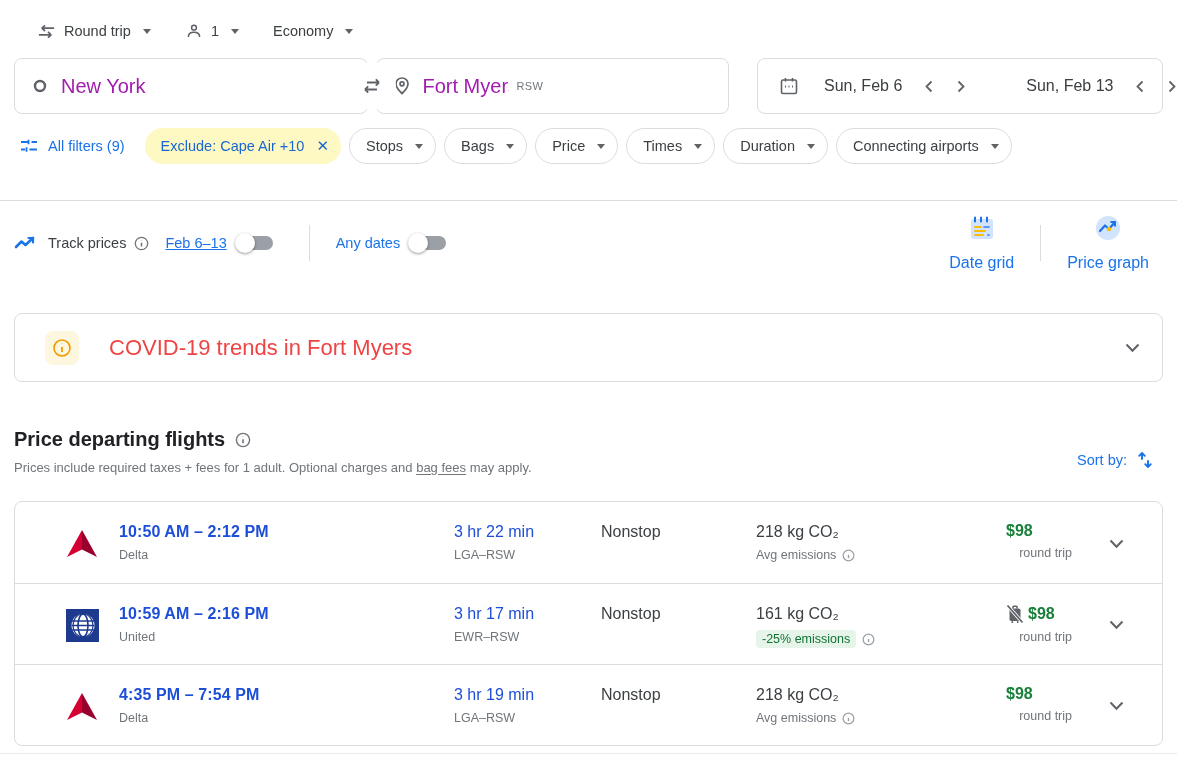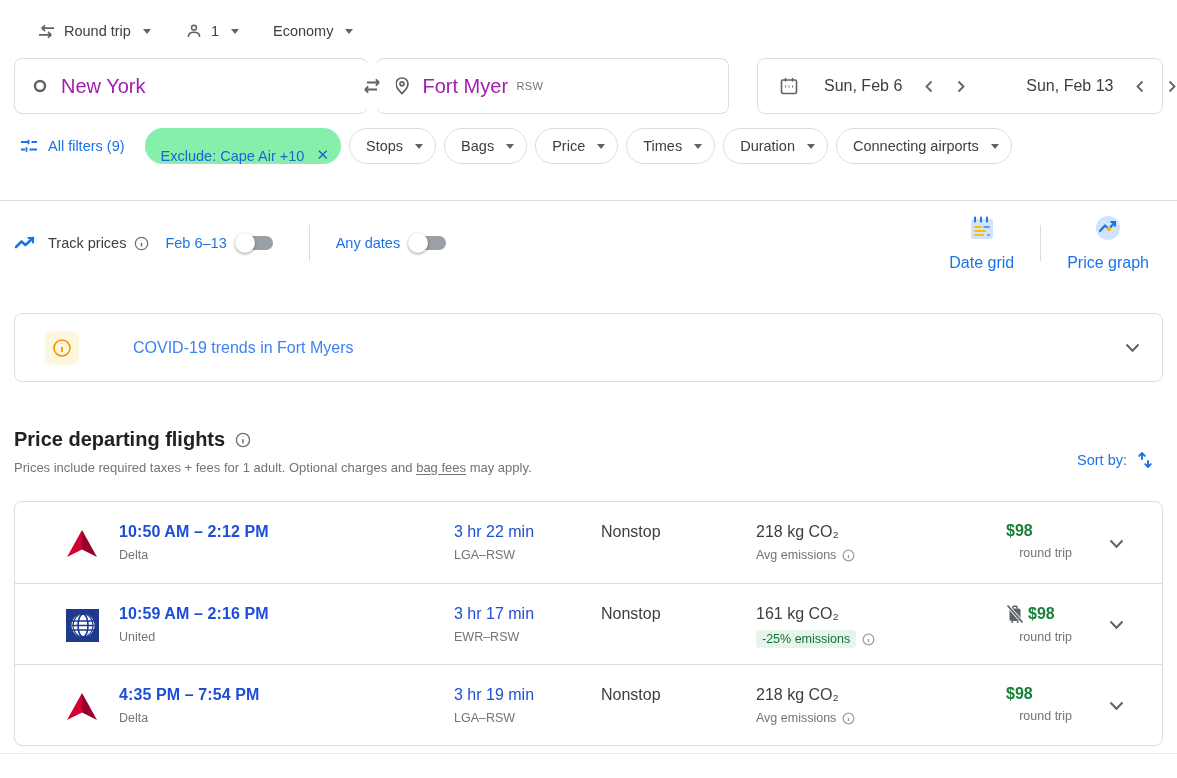--- a/index.html
+++ b/index.html
@@ -35,21 +35,21 @@
               justify-content:center; cursor:pointer; }
   .vdiv { width:1px; align-self:stretch; background:#dadce0; margin:10px 4px; }
 
   
   .filterrow { display:flex; align-items:center; gap:8px; margin:14px 14px 0 14px; }
   .allfilters { display:flex; align-items:center; gap:10px; color:#1a73e8; font-size:14.5px;
                 padding:8px 12px 8px 6px; cursor:pointer; }
   .chip { display:flex; align-items:center; gap:8px; height:36px; border-radius:18px;
           font-size:14.5px; padding:0 12px 0 16px; cursor:pointer; }
   .chip.outlined { border:1px solid #dadce0; color:#3c4043; }
-  .chip.active { background:#86efac; color:#1967d2; padding-right:12px;align-items:flex-end; }
+  .chip.active { background:#fef9c3; color:#1967d2; padding-right:12px; }
   .chip .x { font-size:15px; color:#1967d2; margin-left:4px; }
 
   .hdivider { height:1px; background:#dadce0; margin-top:36px; }
 
   
   .trackrow { display:flex; align-items:center; justify-content:space-between;
               margin:20px 14px 0 14px; height:44px; }
   .track-left { display:flex; align-items:center; }
   .track-label { font-size:14.5px; color:#3c4043; margin:0 8px 0 12px; }
   .blue-label { font-size:14.5px; color:#1a73e8; }
@@ -60,21 +60,21 @@
   .track-div { width:1px; height:36px; background:#dadce0; margin:0 26px; }
   .track-right { display:flex; align-items:center; }
   .view-btn { display:flex; align-items:center; gap:12px; color:#1a73e8; font-size:16px;
               padding:6px 14px; cursor:pointer;flex-direction:column; }
 
   
   .covid { margin:48px 14px 0 14px; border:1px solid #dadce0; border-radius:8px; height:69px;
            display:flex; align-items:center; padding:0 22px 0 30px; cursor:pointer; }
   .covid-icon { width:34px; height:34px; border-radius:8px; background:#fef7e0;
                 display:flex; align-items:center; justify-content:center; flex:none; }
-  .covid-text { font-size:16px; color:#3b82f6; margin-left:54px; flex:1; }
+  .covid-text { font-size:22px; color:#ef4444; margin-left:30px; flex:1; }
 
   
   .results-head { display:flex; align-items:flex-end; justify-content:space-between;
                   margin:46px 14px 0 14px; }
   .rh-left h2 { font-size:20px; font-weight:700; color:#202124; display:flex; align-items:center; gap:10px; }
   .rh-sub { font-size:13px; color:#70757a; margin-top:9px; }
   .rh-sub u { text-underline-offset:2px; cursor:pointer; }
   .sortby { display:flex; align-items:center; gap:10px; color:#1a73e8; font-size:14.5px;
             padding:6px 10px; cursor:pointer; }
 
@@ -247,21 +247,21 @@
         </svg>
       </span>
       <span class="track-label">Track prices</span>
       <span class="icon">
         <svg width="15" height="15" viewBox="0 0 16 16" fill="none" stroke="#70757a" stroke-width="1.4">
           <circle cx="8" cy="8" r="6.6"></circle>
             <path d="M8 7.2 v4" stroke-width="1.6"></path>
             <path d="M8 4.6 v.2" stroke-width="2"></path>
         </svg>
       </span>
-      <span class="blue-label" style="margin-left:16px;">Feb 6–13</span>
+      <span class="blue-label" style="margin-left:16px;text-decoration:underline;">Feb 6–13</span>
       <span class="toggle">
           <span class="knob"></span>
         </span>
       <span class="track-div"></span>
       <span class="blue-label">Any dates</span>
       <span class="toggle">
           <span class="knob"></span>
         </span>
     </div>
     <div class="track-right">

